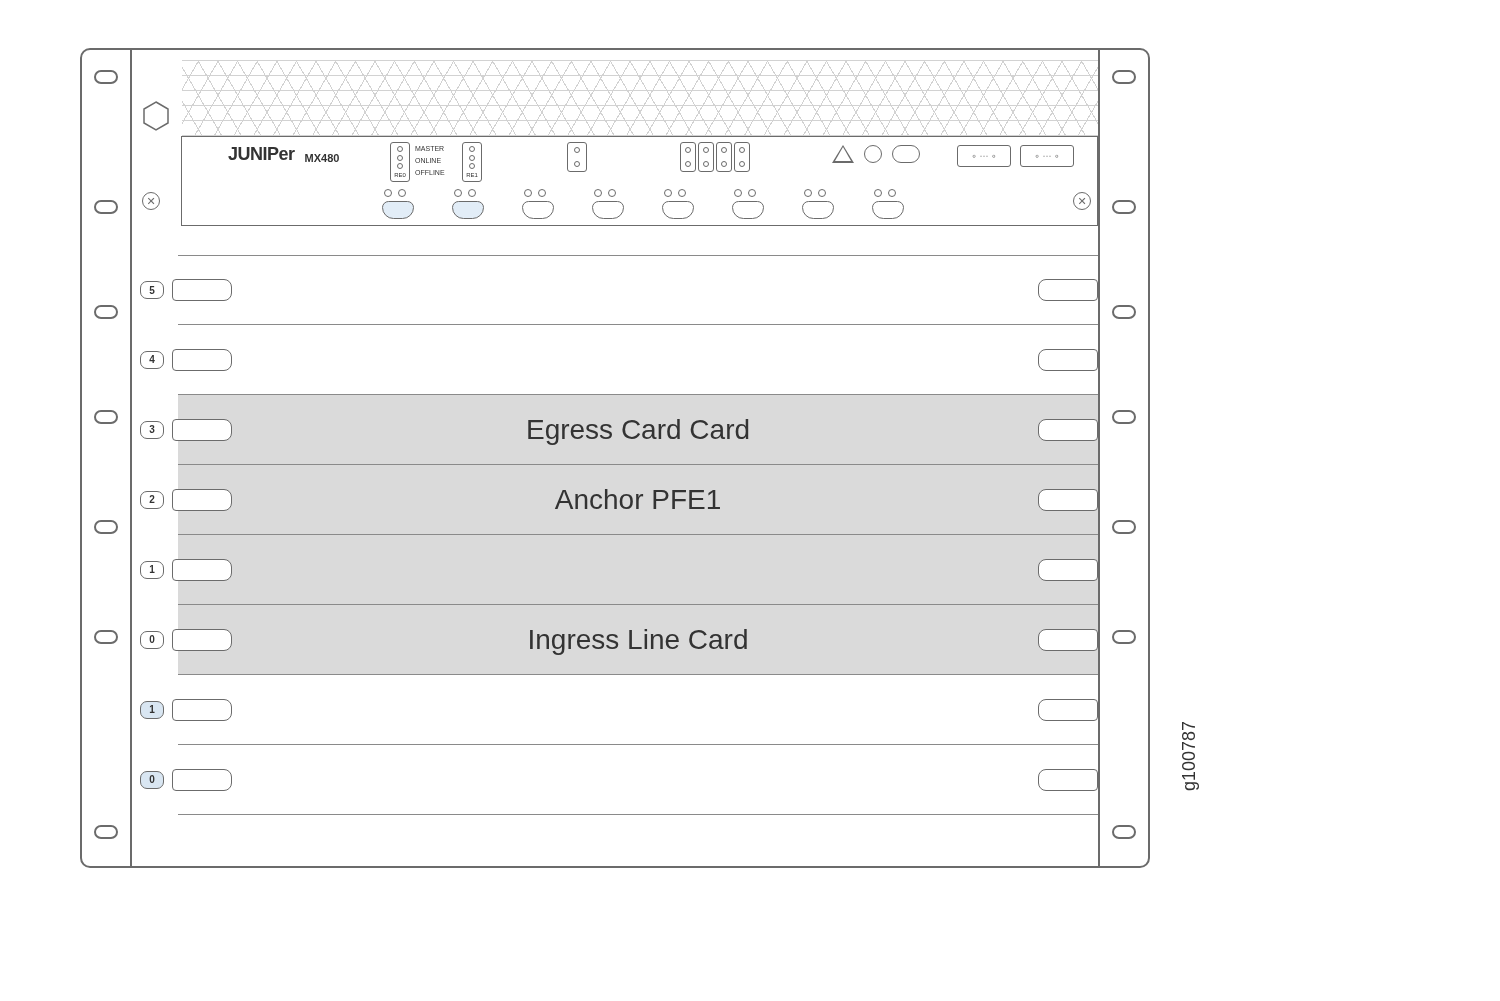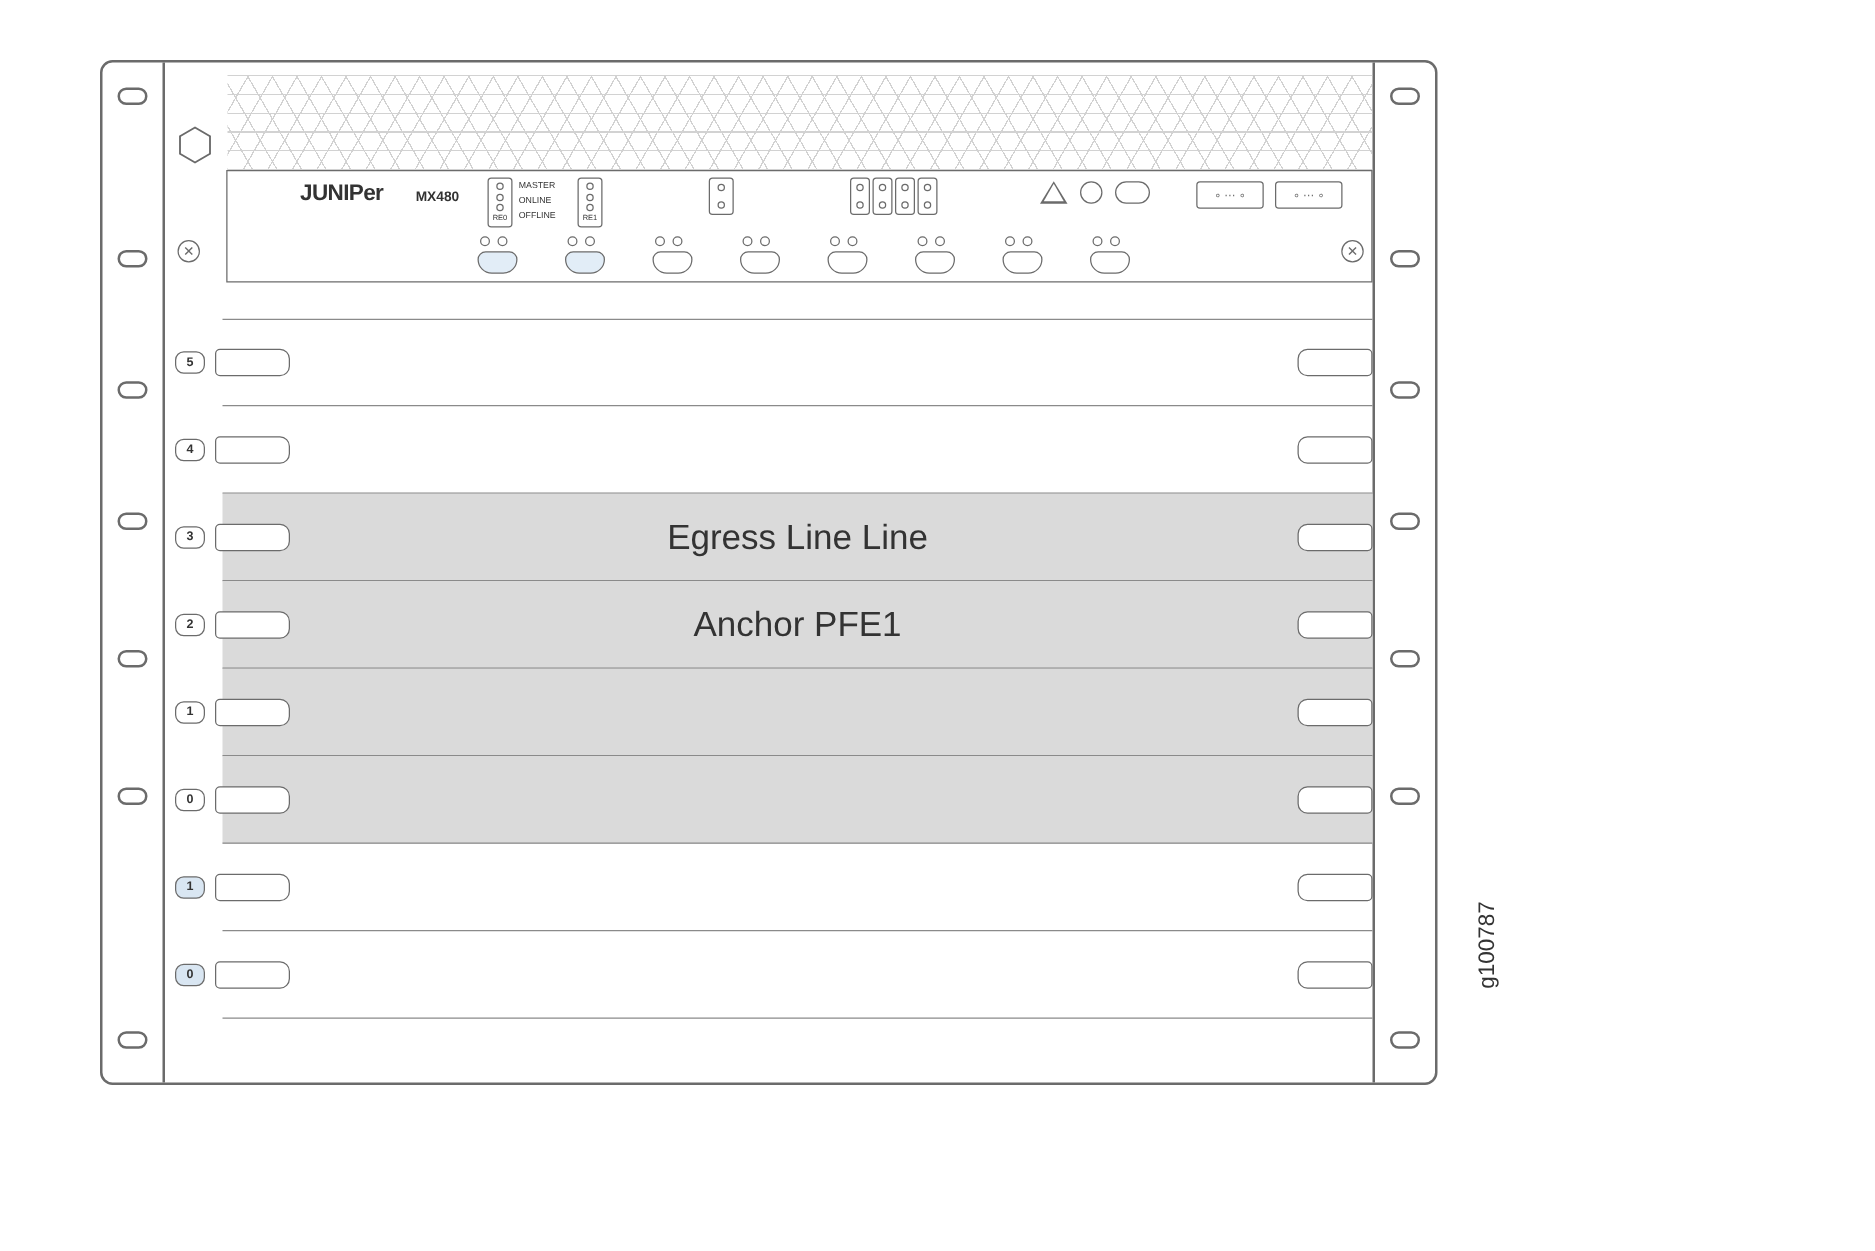--- a/index.html
+++ b/index.html
@@ -63,22 +63,22 @@
     position: absolute;
     left: 49px; right: 0; top: 86px; height: 90px;
     border: 1px solid #6b6b6b;
   }
   .screw {
     position: absolute; width: 18px; height: 18px;
     border: 1.5px solid #6b6b6b; border-radius: 50%;
     display:flex;align-items:center;justify-content:center;font-size:11px;color:#6b6b6b;
   }
   .brand {
-    position: absolute; left: 58px; top: 7px;
-    display:flex; align-items:flex-end; gap:26px;
+    position: absolute; left: 46px; top: 7px;
+    display:flex; align-items:flex-end; gap:10px;
   }
   .brand .logo { font-size: 18px; font-weight:600; letter-spacing:-0.5px; color:#333; }
   .brand .model{ font-size: 11px; font-weight:700; color:#333; margin-bottom:1px;}
   .ledcol {
     position:absolute; top:5px; width:20px; height:40px;
     border:1px solid #6b6b6b; border-radius:3px;
     display:flex; flex-direction:column; align-items:center; justify-content:space-around;
     padding:2px 0;
   }
   .led { width:6px;height:6px;border:1px solid #6b6b6b;border-radius:50%; }
@@ -301,37 +301,38 @@
         </div>
         <div class="slot" style="top: 70px;">
           <div class="num">4</div>
           <div class="handle left"></div>
           <div class="handle right"></div>
         </div>
         <div class="slot shaded" style="top: 140px;">
           <div class="num">3</div>
           <div class="handle left"></div>
           <div class="handle right"></div>
-          <div class="label">Egress Line Line</div>
+          <div class="label">Egress Card Card</div>
         </div>
         <div class="slot shaded" style="top: 210px;">
           <div class="num">2</div>
           <div class="handle left"></div>
           <div class="handle right"></div>
           <div class="label">Anchor PFE1</div>
         </div>
         <div class="slot shaded" style="top: 280px;">
           <div class="num">1</div>
           <div class="handle left"></div>
           <div class="handle right"></div>
         </div>
         <div class="slot shaded" style="top: 350px;">
           <div class="num">0</div>
           <div class="handle left"></div>
           <div class="handle right"></div>
+          <div class="label">Ingress Line Card</div>
         </div>
         <div class="slot" style="top: 420px;">
           <div class="num blue">1</div>
           <div class="handle left"></div>
           <div class="handle right"></div>
         </div>
         <div class="slot" style="top: 490px;">
           <div class="num blue">0</div>
           <div class="handle left"></div>
           <div class="handle right"></div>

